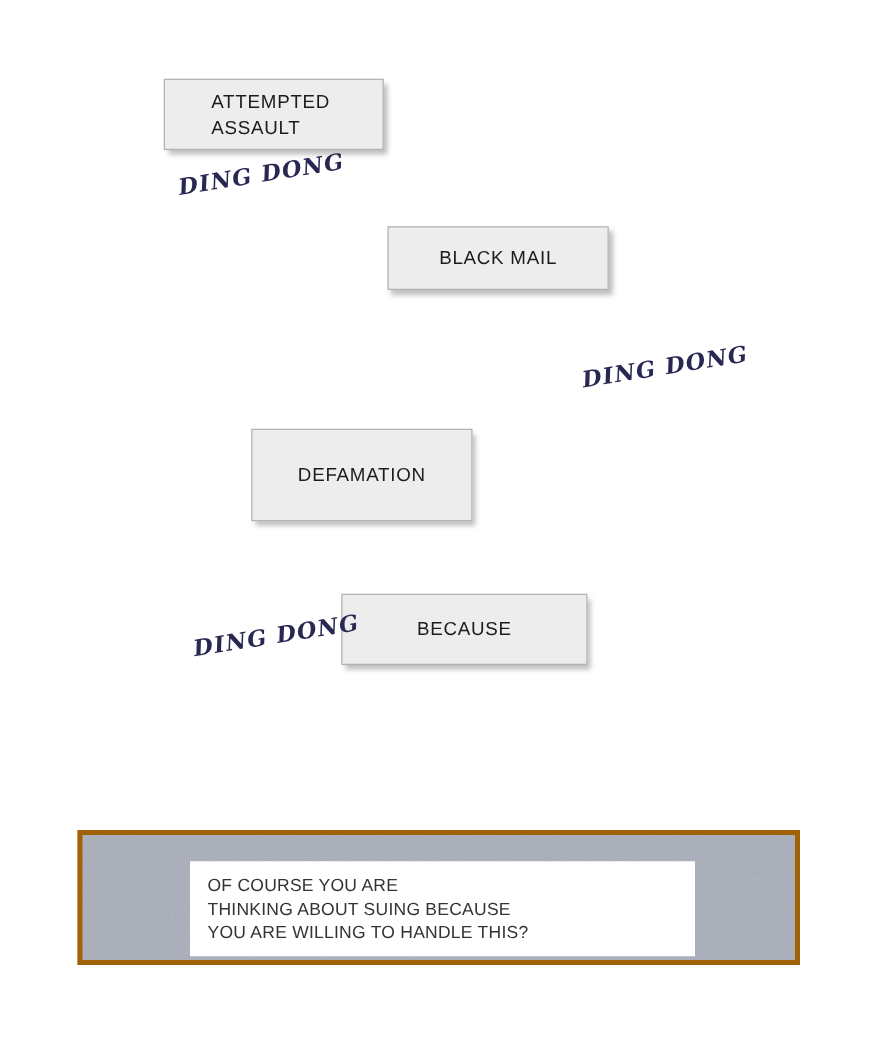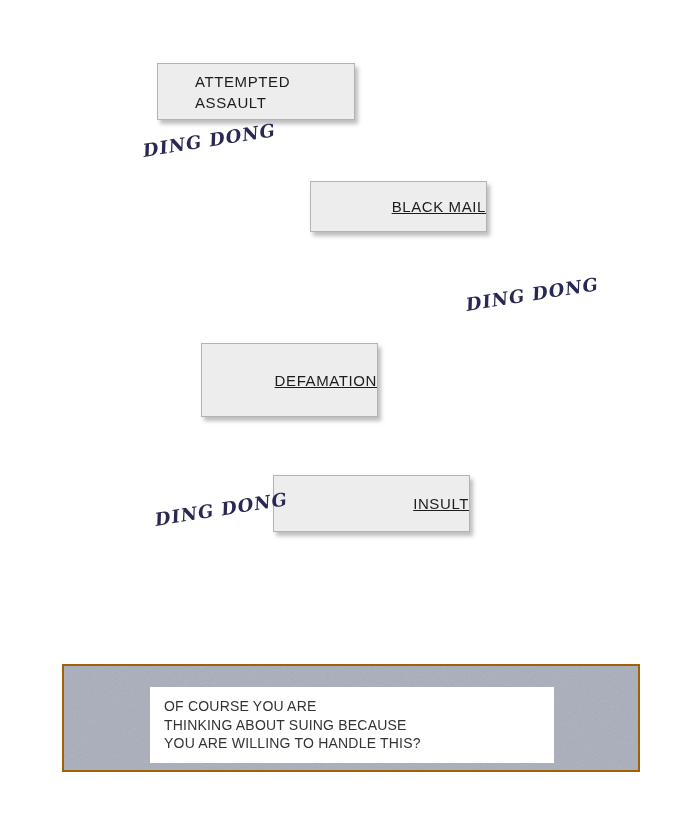--- a/index.html
+++ b/index.html
@@ -25,25 +25,24 @@
     color: #1c1c1c;
     font-size: 15px;
     letter-spacing: 0.6px;
     box-sizing: border-box;
   }
   .tag-box .tag-label {
     white-space: pre-line;
     line-height: 21px;
   }
   .tag-box.centered {
-    justify-content: flex-end;
-    text-decoration: underline;
+    justify-content: center;
   }
   #box-attempted-assault {
-    left: 157px; top: 63px; width: 198px; height: 57px;
+    left: 131px; top: 63px; width: 176px; height: 57px;
   }
   #box-attempted-assault .tag-label {
     padding-left: 37px;
   }
   #box-black-mail {
     left: 310px; top: 181px; width: 177px; height: 51px;
   }
   #box-defamation {
     left: 201px; top: 343px; width: 177px; height: 74px;
   }
@@ -63,21 +62,21 @@
     white-space: nowrap;
   }
   #sfx-1 { left: 143px; top: 140px; }
   #sfx-2 { left: 466px; top: 294px; }
   #sfx-3 { left: 155px; top: 509px; }
   #bottom-panel {
     position: absolute;
     left: 62px; top: 664px;
     width: 578px; height: 108px;
     background: #a9aebb;
-    border: 2px solid #a16207;
+    border: 4px solid #a16207;
     box-sizing: border-box;
   }
   #bottom-panel .noise {
     position: absolute;
     left: 0; top: 0;
     width: 100%; height: 100%;
     pointer-events: none;
   }
   #dialogue-box {
     position: absolute;
@@ -113,21 +112,21 @@
     <span class="tag-label">BLACK MAIL</span>
   </div>
 
   <div class="sfx" id="sfx-2">DING DONG</div>
 
   <div class="tag-box centered" id="box-defamation">
     <span class="tag-label">DEFAMATION</span>
   </div>
 
   <div class="tag-box centered" id="box-insult">
-    <span class="tag-label">INSULT</span>
+    <span class="tag-label">BECAUSE</span>
   </div>
 
   <div class="sfx" id="sfx-3">DING DONG</div>
 
   <div id="bottom-panel">
     <svg class="noise" xmlns="http://www.w3.org/2000/svg">
       <filter id="grain">
         <feTurbulence type="fractalNoise" baseFrequency="0.9" numOctaves="2" stitchTiles="stitch"></feTurbulence>
         <feColorMatrix type="saturate" values="0"></feColorMatrix>
       </filter>

